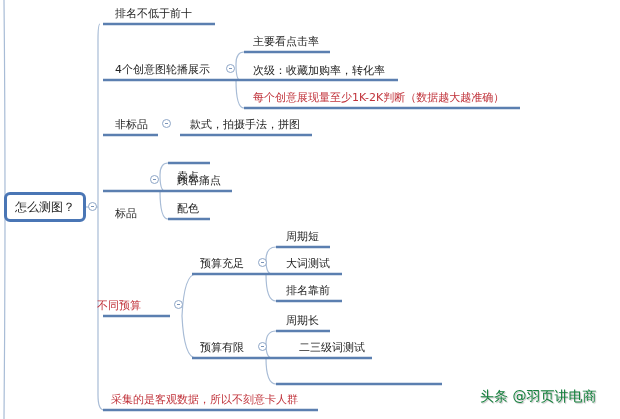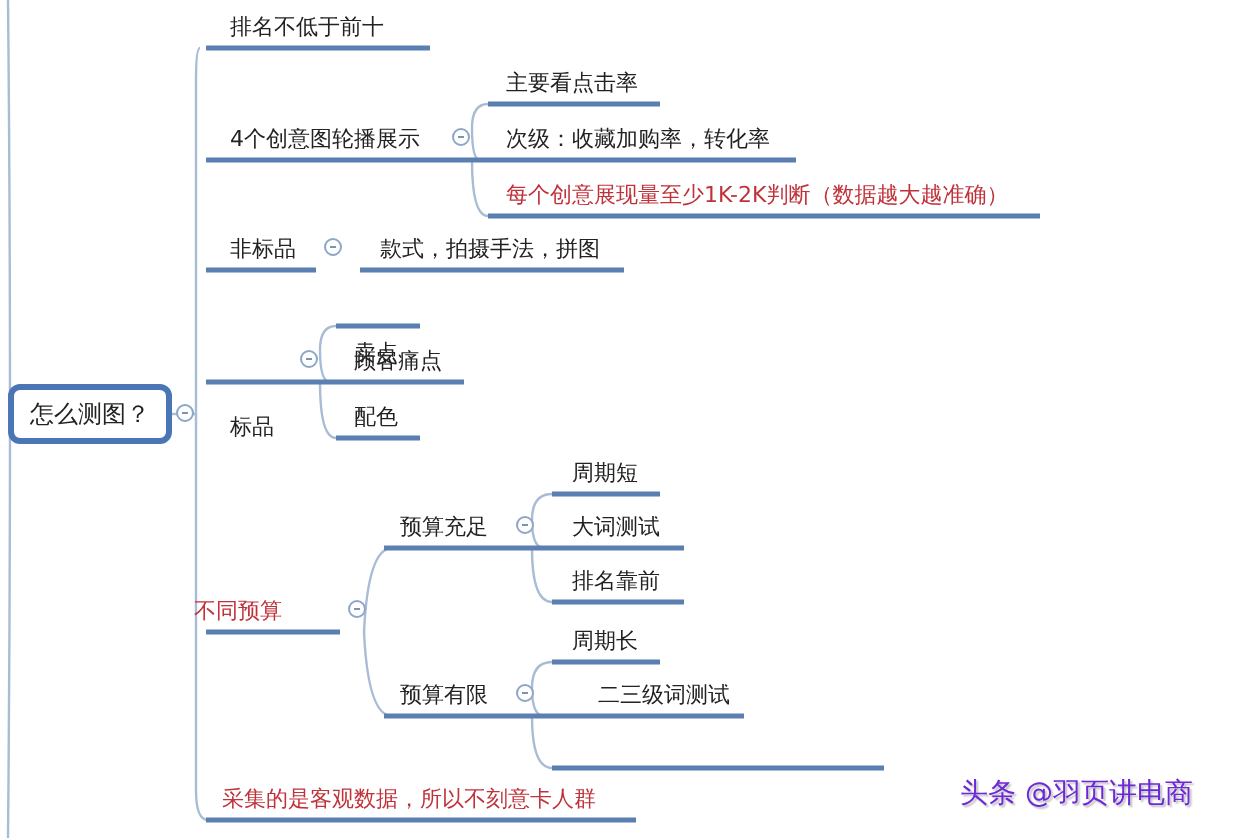--- a/index.html
+++ b/index.html
@@ -9,21 +9,21 @@
   svg.links { position:absolute; left:0; top:0; width:620px; height:419px; }
   .node { position:absolute; font-size:11px; color:#222; white-space:nowrap; line-height:14px; }
   .node.red { color:#c0323a; }
   .root { position:absolute; left:4px; top:192px; width:82px; height:30px;
           border:3px solid #4a76b5; border-radius:6px; background:#fff;
           box-sizing:border-box; font-size:12px; color:#222;
           display:flex; align-items:center; justify-content:center; }
   .toggle { position:absolute; width:9px; height:9px; border:1px solid #8ea6c7;
             border-radius:50%; background:#fff; box-sizing:border-box; }
   .toggle::after { content:""; position:absolute; left:2px; top:3px; width:3px; height:1px; background:#7a94b8; }
-  .watermark { position:absolute; left:480px; top:388px; font-size:14px; color:#6d28d9;
+  .watermark { position:absolute; left:480px; top:388px; font-size:14px; color:#15803d;
                text-shadow:1px 1px 1px #bbb; }
 </style>
 </head>
 <body>
 
 <div id="canvas">
 
   <svg class="links" viewBox="0 0 620 419">
 
     <path d="M4 0 Q6 200 4 419" stroke="#a8bcd6" stroke-width="1.2" fill="none"></path>

